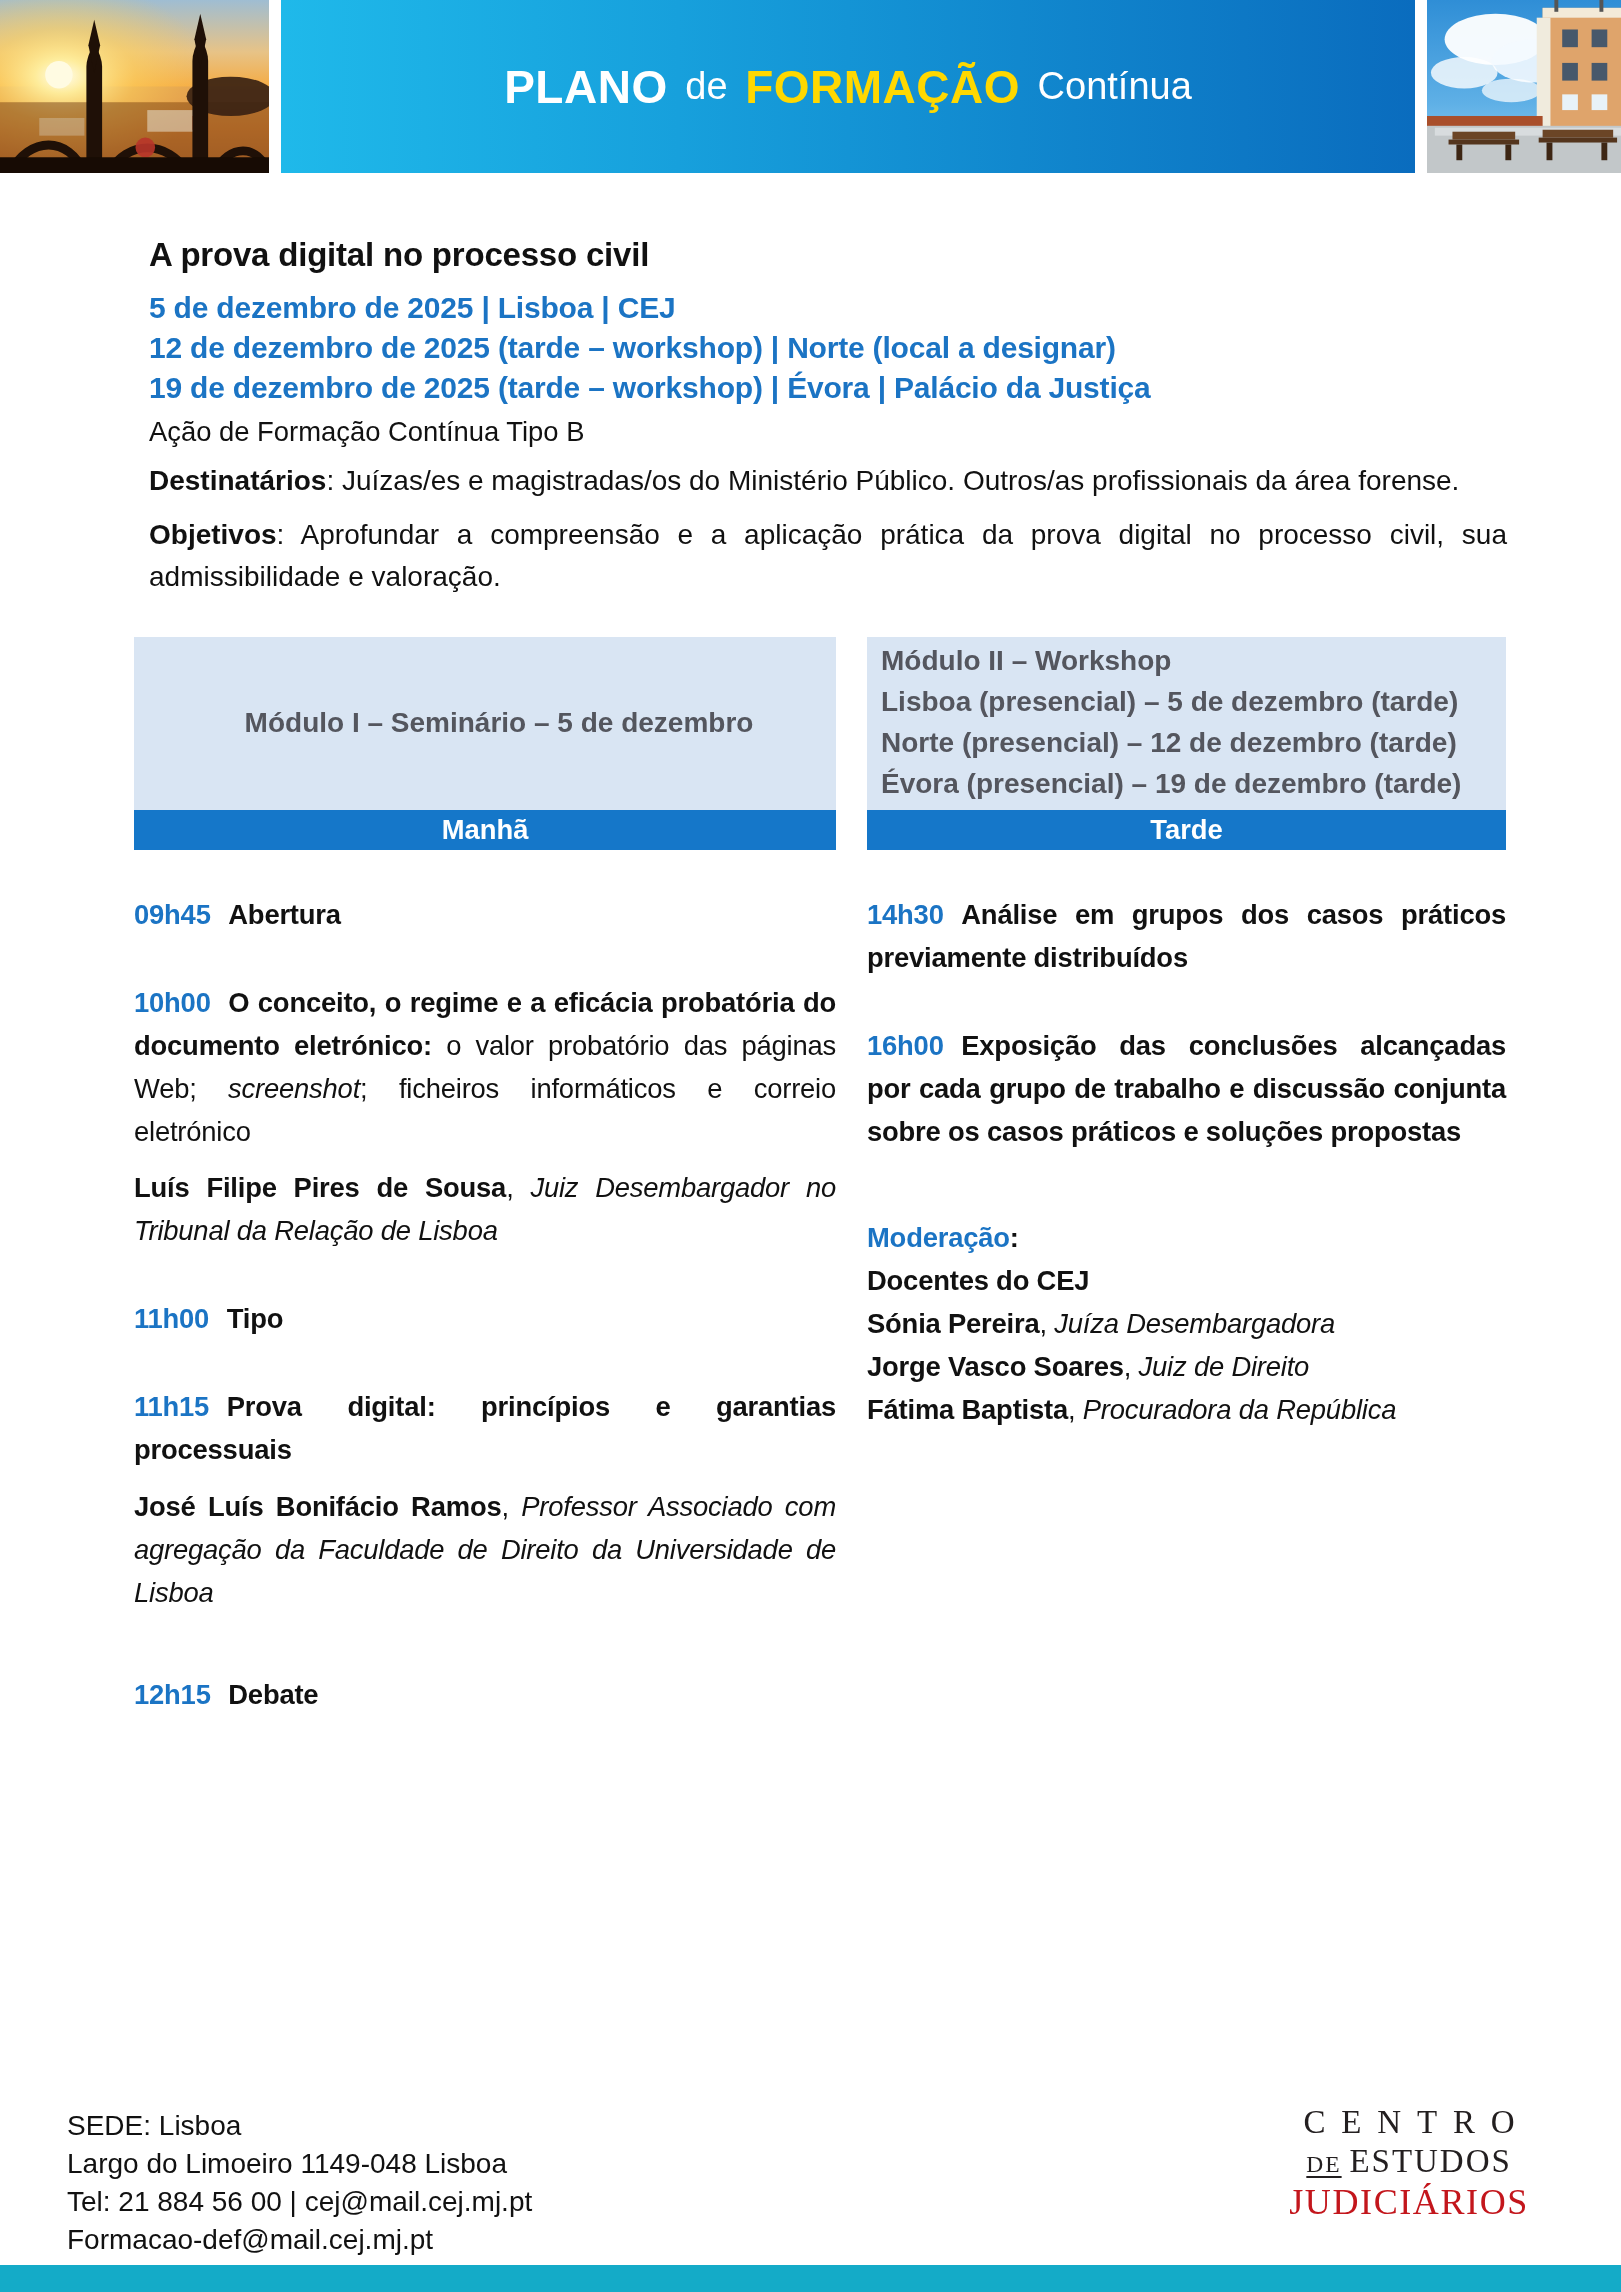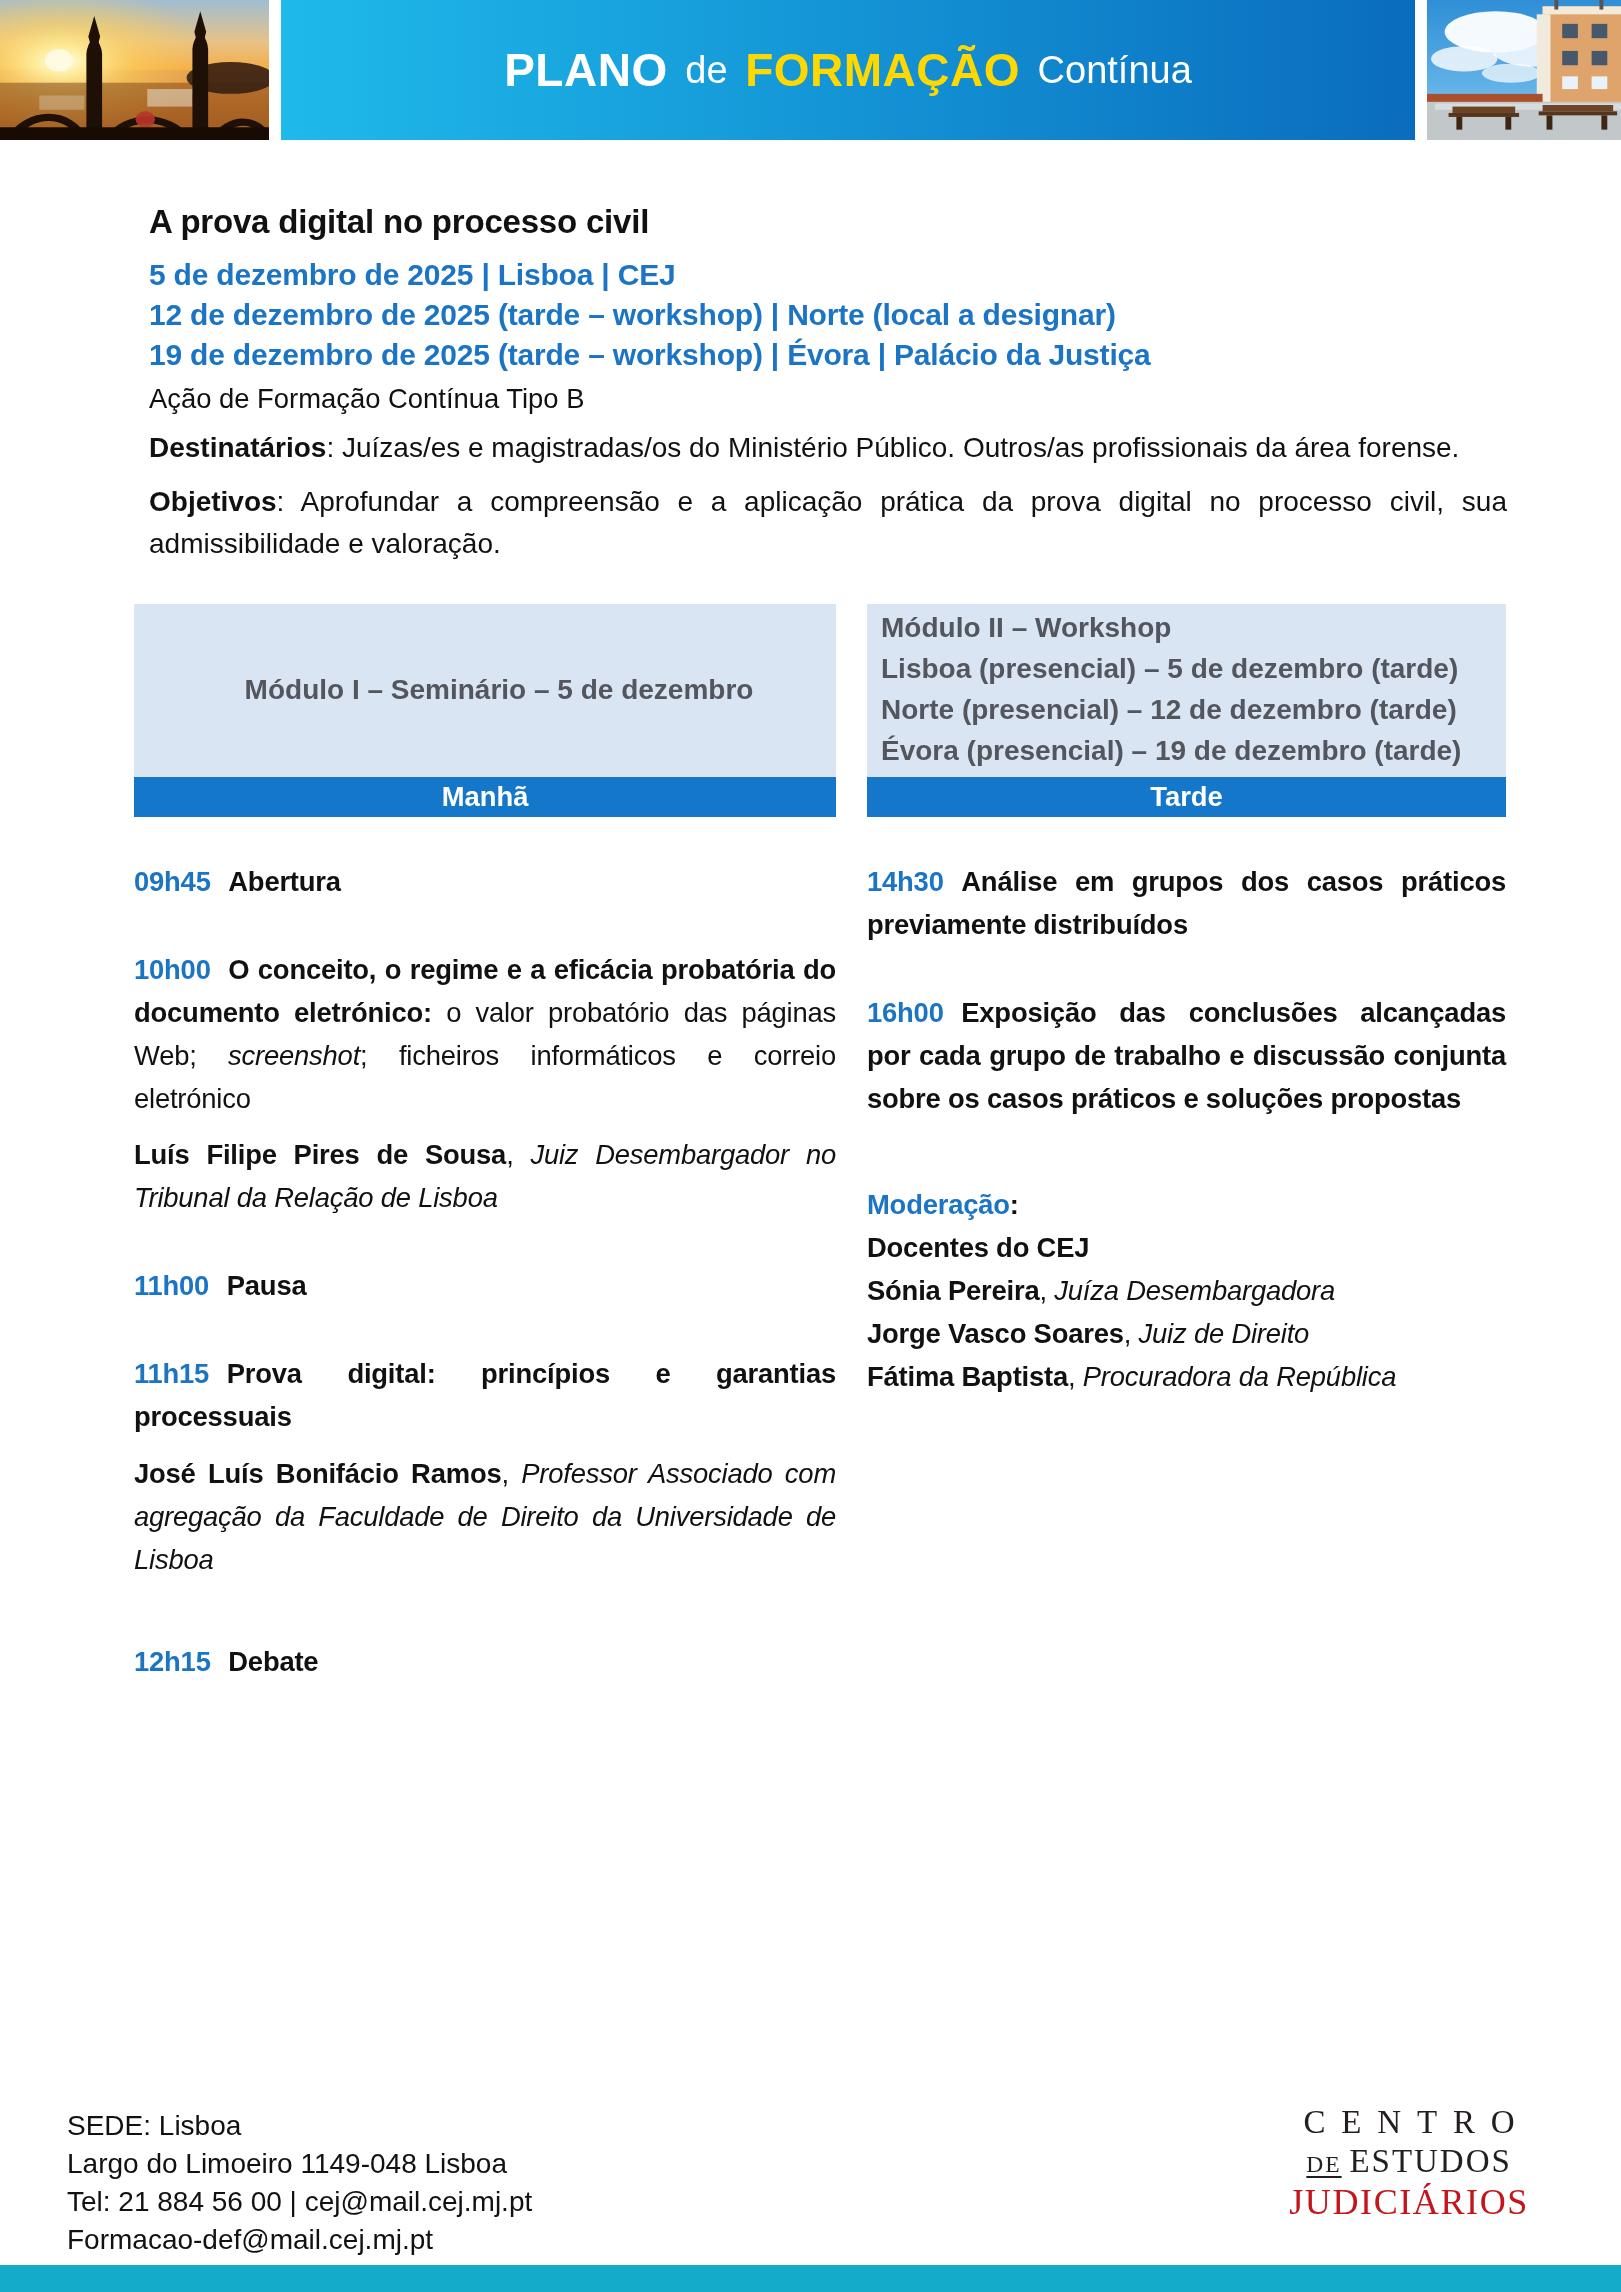--- a/index.html
+++ b/index.html
@@ -7,21 +7,21 @@
   body { font-family:"Liberation Sans", sans-serif; }
   .page {
     position:relative;
     width:1621px; height:2293px;
     background:#ffffff;
     overflow:hidden;
     margin:0 auto;
   }
 
   
-  .banner { display:flex; height:140px; width:100%;gap:12px; }
+  .banner { display:flex; height:173px; width:100%;gap:12px; }
   .banner-photo { flex:0 0 auto; height:100%; }
   .banner-photo svg { display:block; width:100%; height:100%; }
   .banner-left { width:269px; }
   .banner-right { width:194px; }
   .banner-center {
     flex:1 1 auto;
     background:linear-gradient(90deg,#1FB9EA 0%, #17A0DC 35%, #0A6CBE 100%);
     display:flex; align-items:center; justify-content:center;
     gap:17.6px;
     white-space:nowrap;
@@ -209,21 +209,21 @@
     <div class="col">
       <div class="col-head centered">Módulo I – Seminário – 5 de dezembro</div>
       <div class="col-bar">Manhã</div>
 
       <p class="sched mt-first"><span class="time">09h45</span><span class="item-title">Abertura</span></p>
 
       <p class="sched mt-block justify"><span class="time">10h00</span><span class="item-title">O conceito, o regime e a eficácia probatória do documento eletrónico:</span><span> o valor probatório das páginas Web; </span><span class="ital">screenshot</span><span>; ficheiros informáticos e correio eletrónico</span></p>
 
       <p class="sched mt-speaker justify"><span class="speaker">Luís Filipe Pires de Sousa</span><span>, </span><span class="role">Juiz Desembargador no Tribunal da Relação de Lisboa</span></p>
 
-      <p class="sched mt-block"><span class="time">11h00</span><span class="item-title">Pausa</span></p>
+      <p class="sched mt-block"><span class="time">11h00</span><span class="item-title">Tipo</span></p>
 
       <p class="sched mt-block justify"><span class="time">11h15</span><span class="item-title">Prova digital: princípios e garantias processuais</span></p>
 
       <p class="sched mt-speaker justify"><span class="speaker">José Luís Bonifácio Ramos</span><span>, </span><span class="role">Professor Associado com agregação da Faculdade de Direito da Universidade de Lisboa</span></p>
 
       <p class="sched mt-last"><span class="time">12h15</span><span class="item-title">Debate</span></p>
     </div>
 
     <div class="col">
       <div class="col-head lines">

